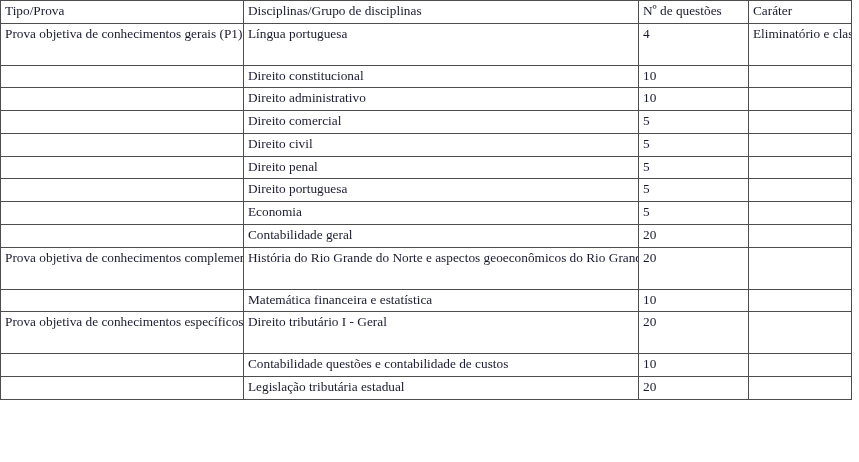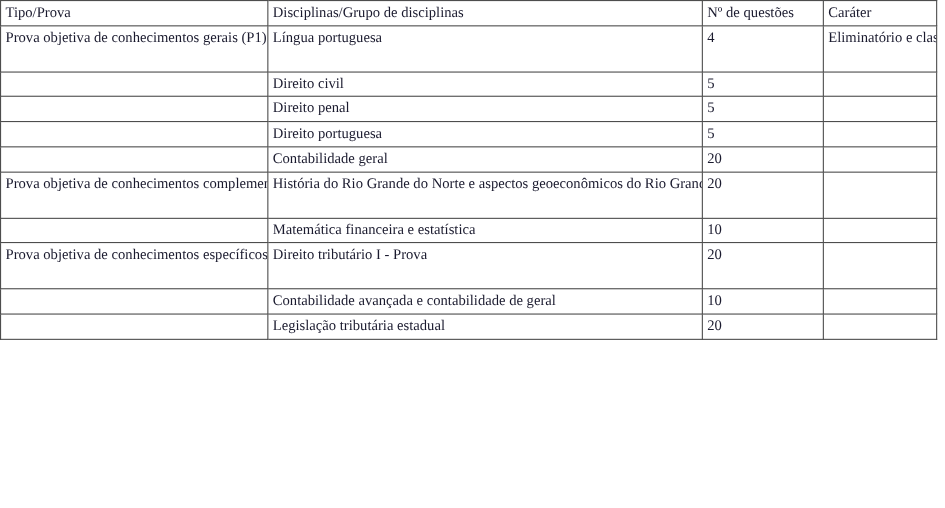--- a/index.html
+++ b/index.html
@@ -69,33 +69,57 @@
     </thead>
     <tbody id="table-body">
         <tr class="row-double">
           <td class="wrapline">Prova objetiva de conhecimentos gerais (P1)</td>
           <td class="wrapline">Língua portuguesa</td>
           <td class="wrapline">4</td>
           <td class="wrapline">Eliminatório e classificatório</td>
         </tr>
         <tr class="row-single">
           <td class="cell-empty"></td>
+          <td>Direito constitucional</td>
+          <td>10</td>
+          <td class="cell-empty"></td>
+        </tr>
+        <tr class="row-single">
+          <td class="cell-empty"></td>
+          <td>Direito administrativo</td>
+          <td>10</td>
+          <td class="cell-empty"></td>
+        </tr>
+        <tr class="row-single">
+          <td class="cell-empty"></td>
+          <td>Direito comercial</td>
+          <td>5</td>
+          <td class="cell-empty"></td>
+        </tr>
+        <tr class="row-single">
+          <td class="cell-empty"></td>
           <td>Direito civil</td>
           <td>5</td>
           <td class="cell-empty"></td>
         </tr>
         <tr class="row-single">
           <td class="cell-empty"></td>
           <td>Direito penal</td>
           <td>5</td>
           <td class="cell-empty"></td>
         </tr>
         <tr class="row-single">
           <td class="cell-empty"></td>
           <td>Direito portuguesa</td>
+          <td>5</td>
+          <td class="cell-empty"></td>
+        </tr>
+        <tr class="row-single">
+          <td class="cell-empty"></td>
+          <td>Economia</td>
           <td>5</td>
           <td class="cell-empty"></td>
         </tr>
         <tr class="row-single">
           <td class="cell-empty"></td>
           <td>Contabilidade geral</td>
           <td>20</td>
           <td class="cell-empty"></td>
         </tr>
         <tr class="row-double">
@@ -105,27 +129,27 @@
           <td class="wrapline cell-empty"></td>
         </tr>
         <tr class="row-single">
           <td class="cell-empty"></td>
           <td>Matemática financeira e estatística</td>
           <td>10</td>
           <td class="cell-empty"></td>
         </tr>
         <tr class="row-double">
           <td class="wrapline">Prova objetiva de conhecimentos específicos (P3)</td>
-          <td class="wrapline">Direito tributário I - Prova</td>
+          <td class="wrapline">Direito tributário I - Geral</td>
           <td class="wrapline">20</td>
           <td class="wrapline cell-empty"></td>
         </tr>
         <tr class="row-single">
           <td class="cell-empty"></td>
-          <td>Contabilidade avançada e contabilidade de geral</td>
+          <td>Contabilidade questões e contabilidade de custos</td>
           <td>10</td>
           <td class="cell-empty"></td>
         </tr>
         <tr class="row-single">
           <td class="cell-empty"></td>
           <td>Legislação tributária estadual</td>
           <td>20</td>
           <td class="cell-empty"></td>
         </tr>
       </tbody>

